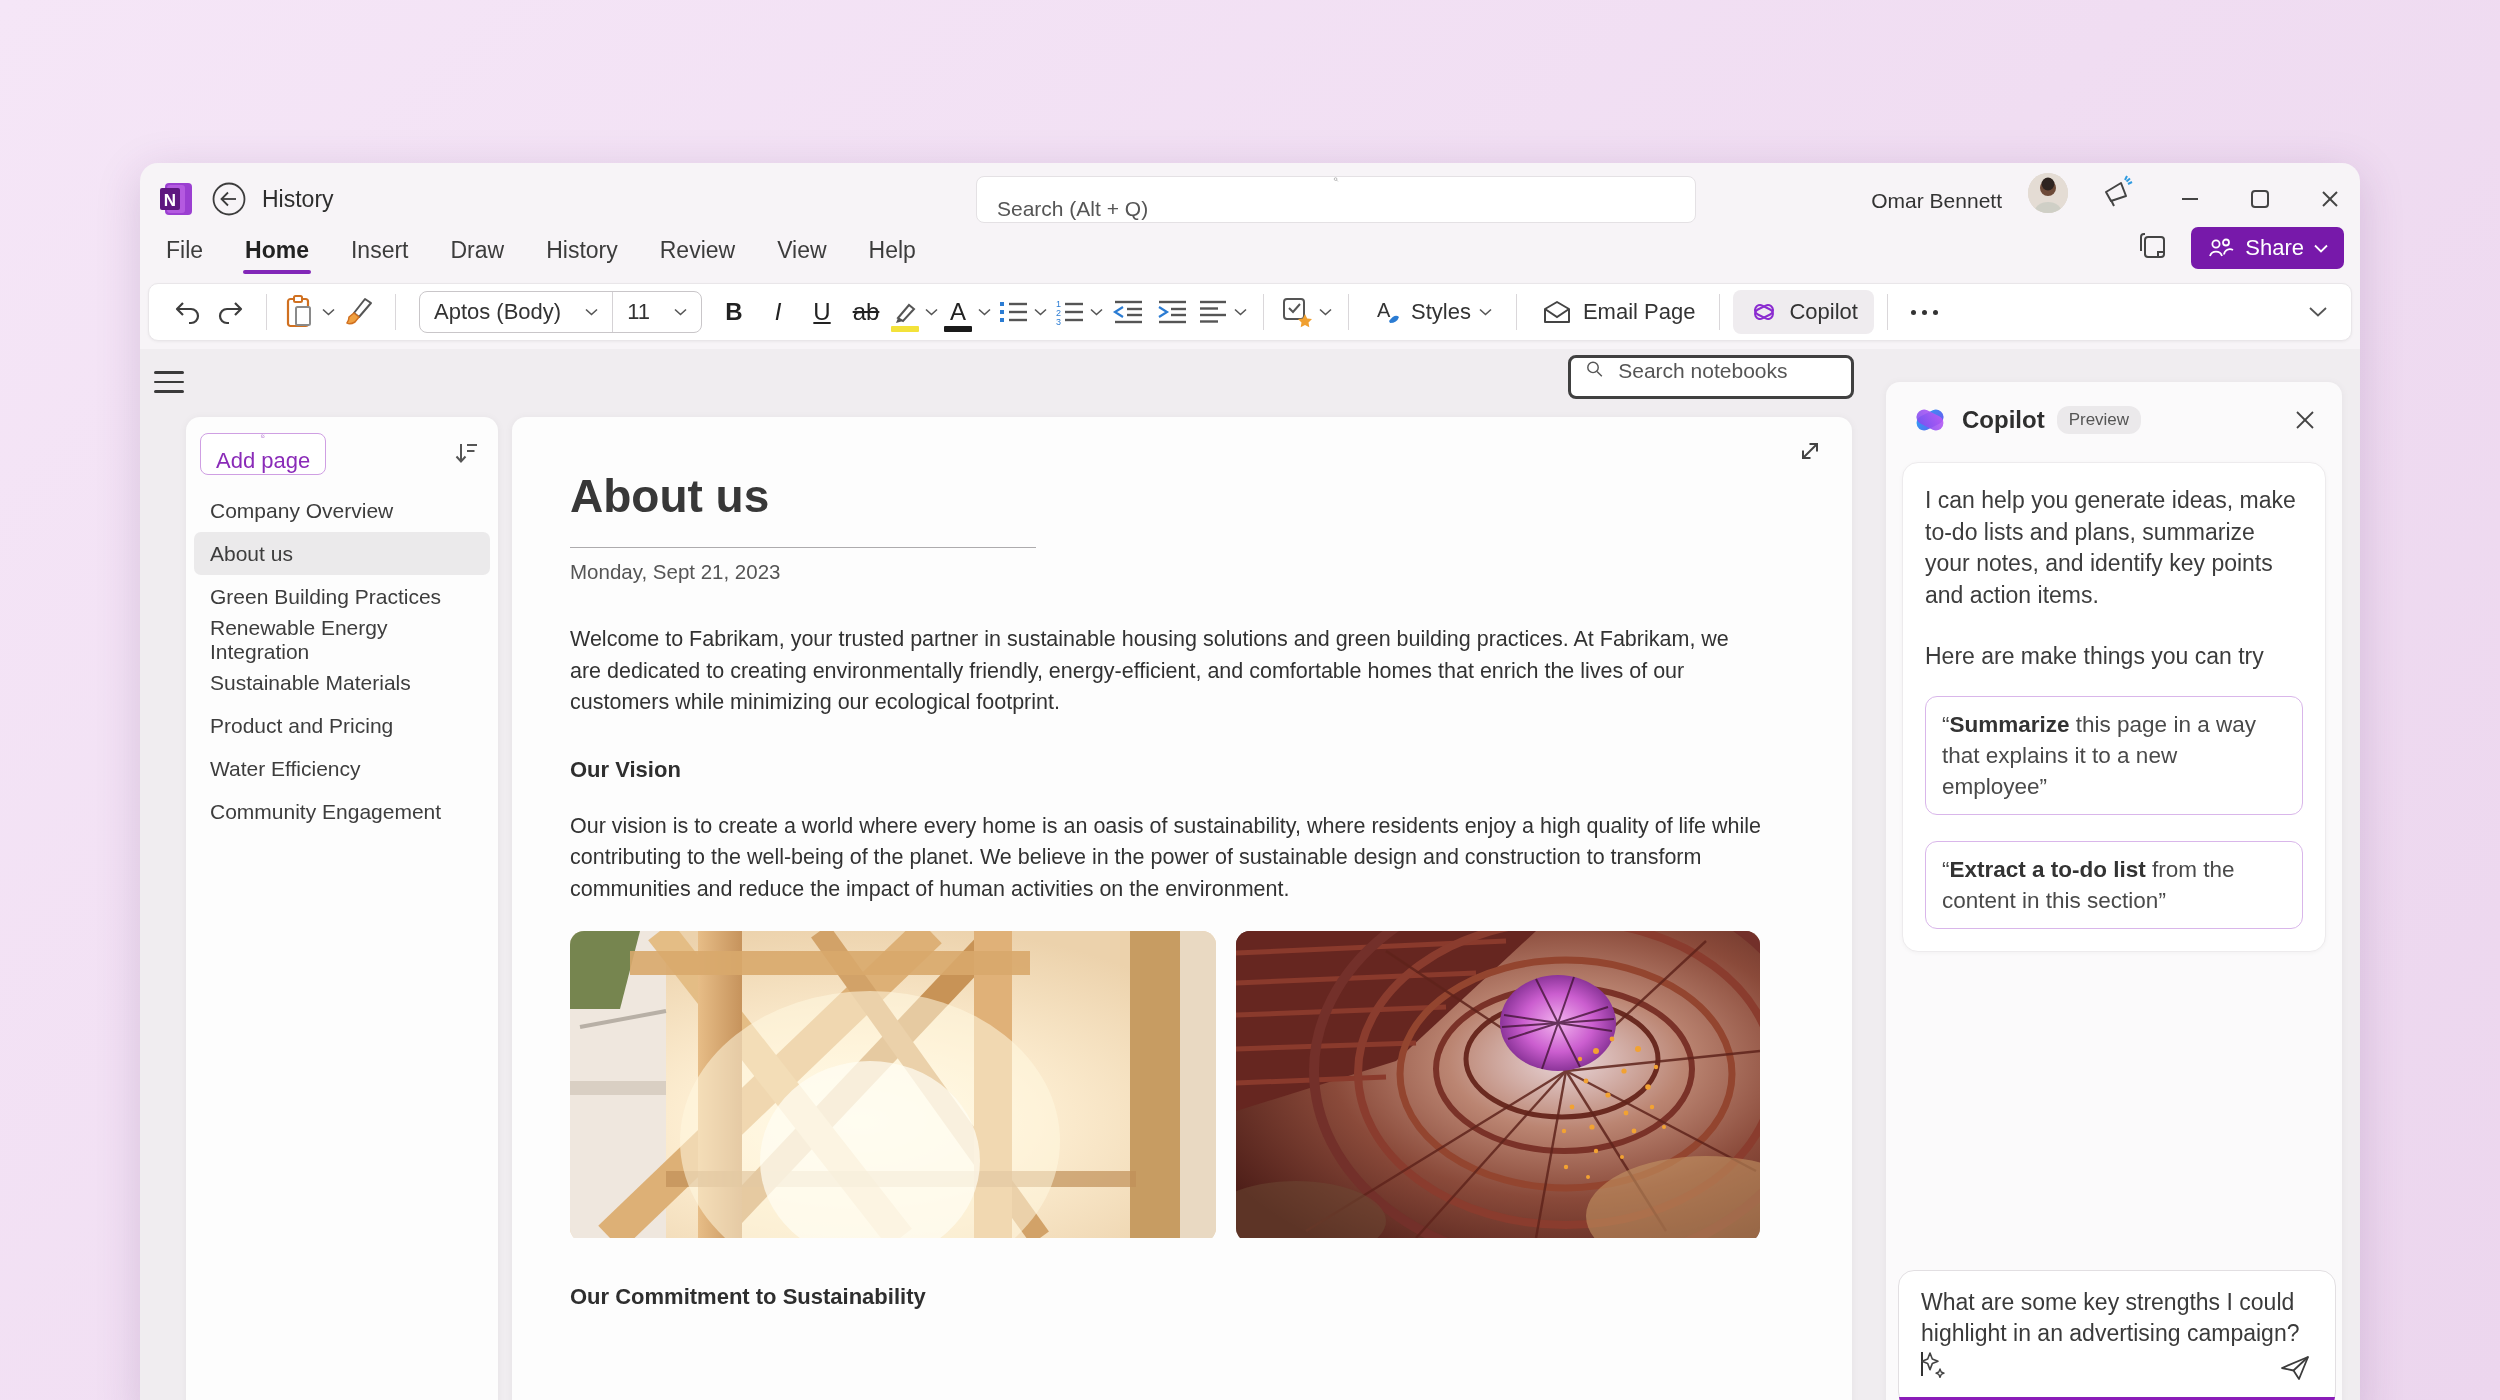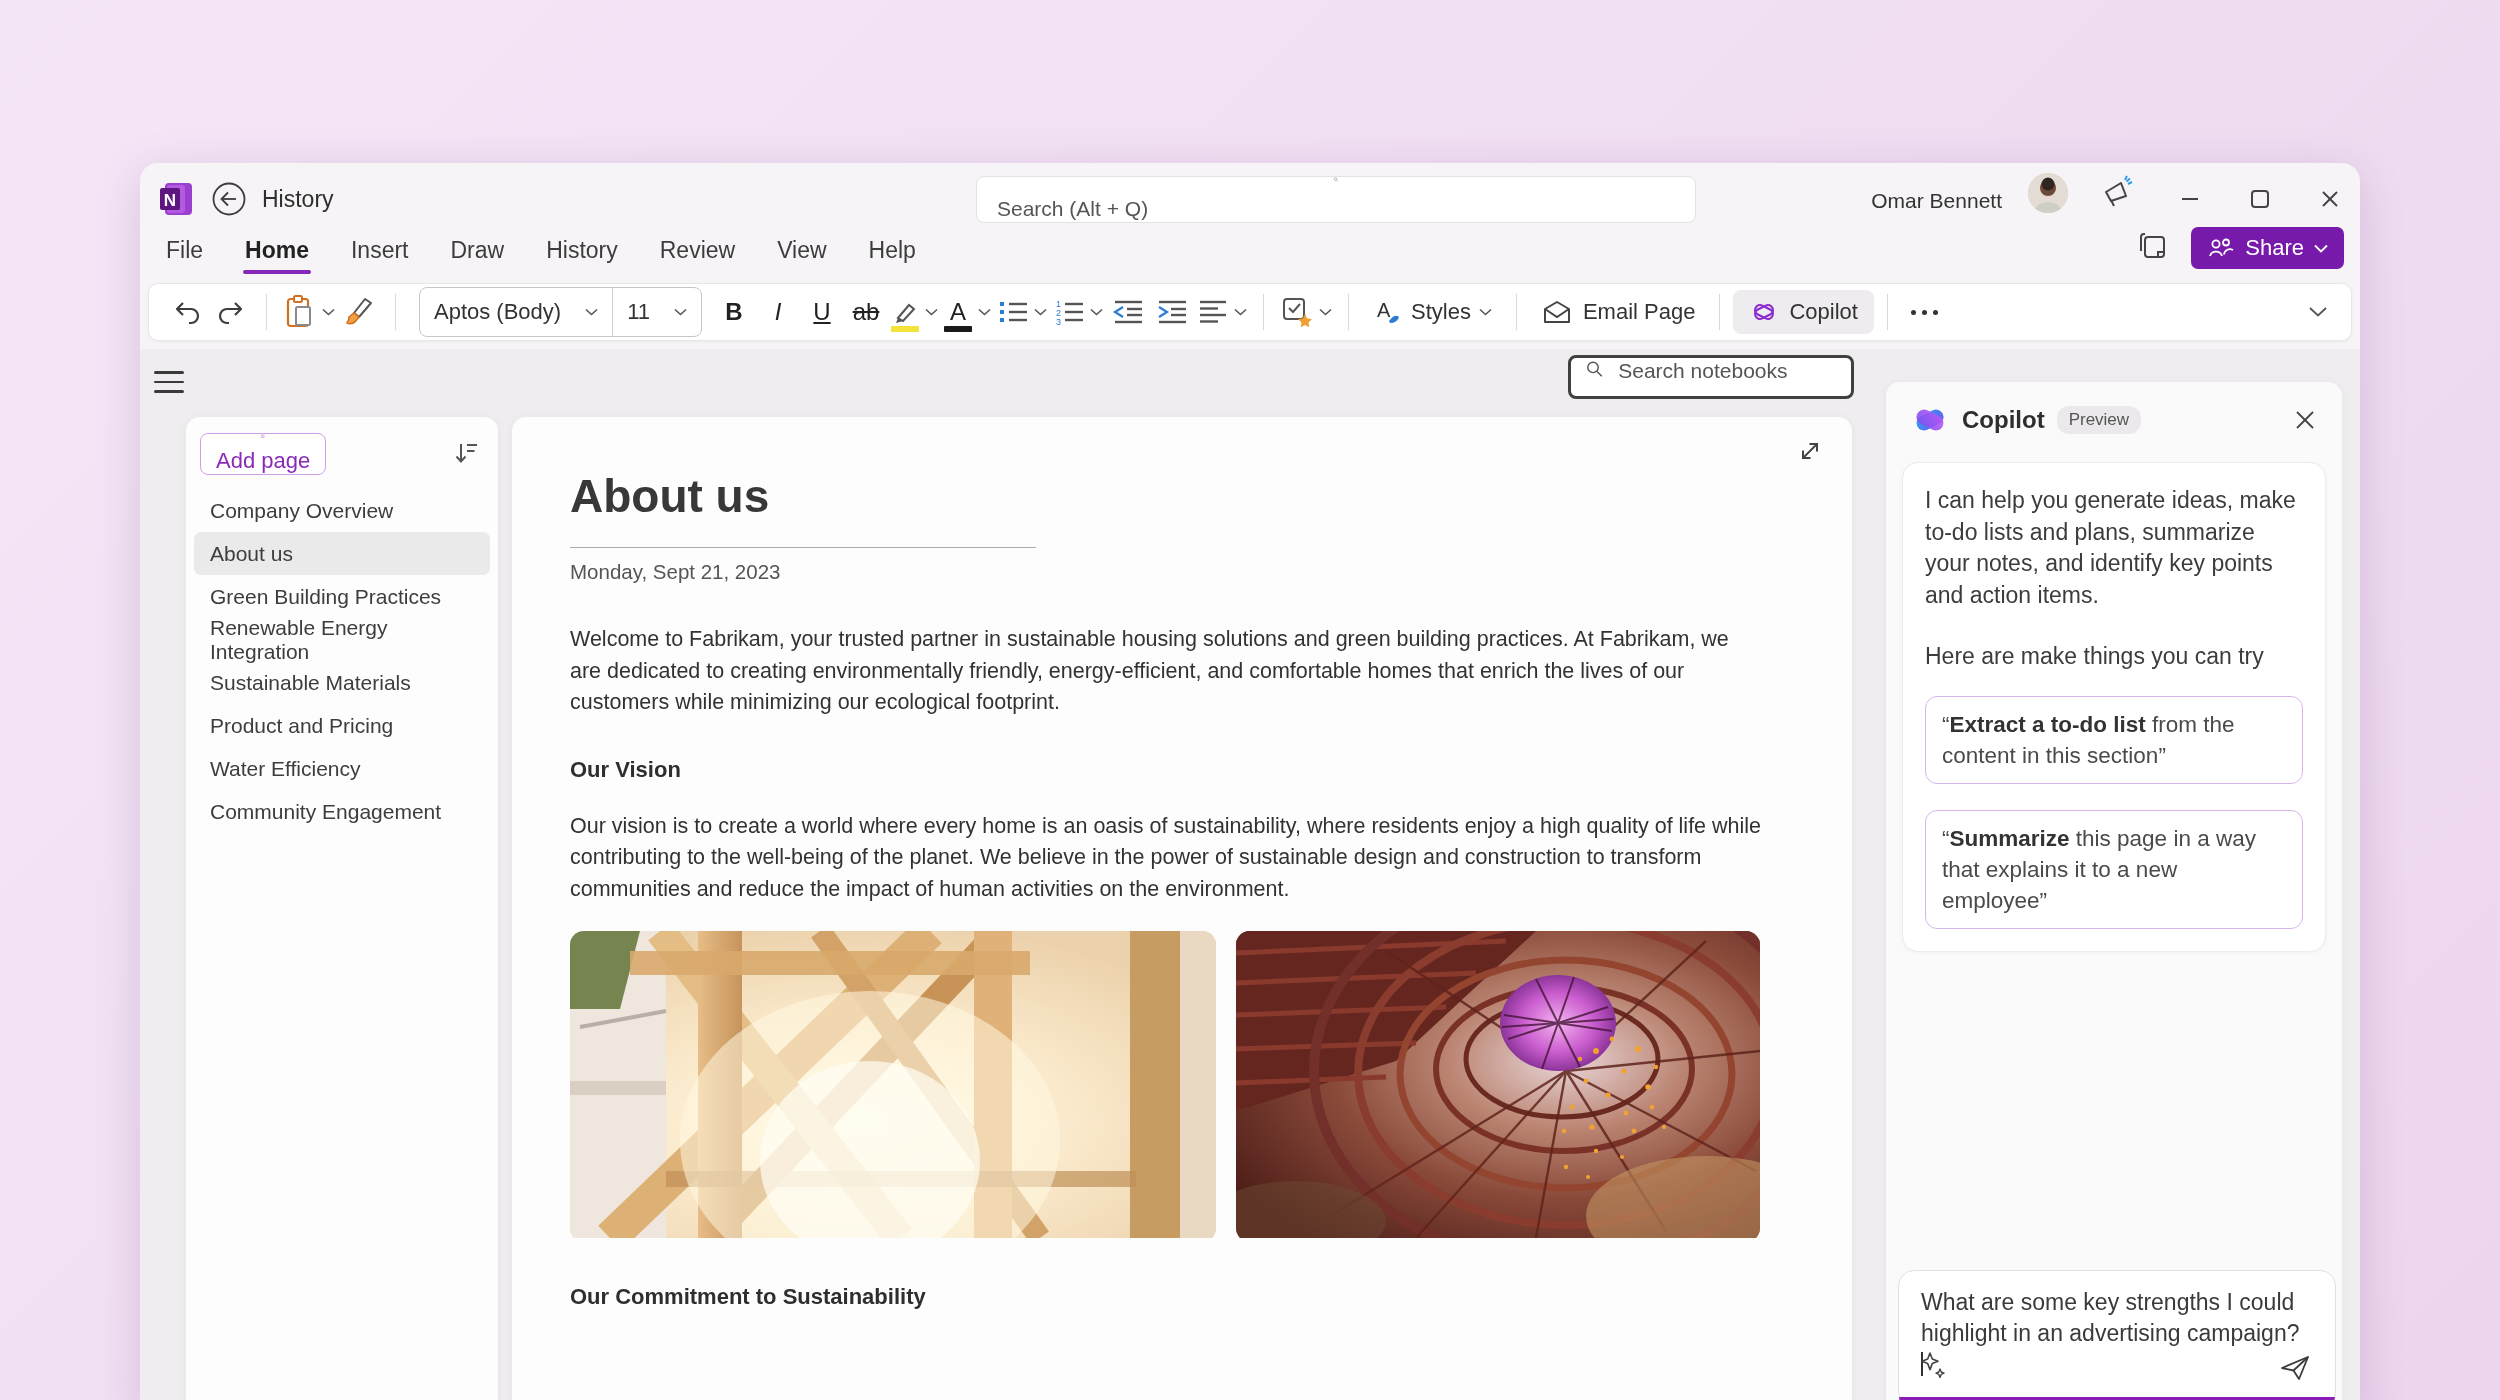--- a/index.html
+++ b/index.html
@@ -38,21 +38,21 @@
 
   
   .ribbonwrap { padding:8px 8px 0; }
   .ribbon { height:58px; background:#fff; border:1px solid #e9e6e9; border-radius:10px;
     box-shadow:0 1px 3px rgba(0,0,0,.05); display:flex; align-items:center; padding:0 16px; position:relative; }
   .rsep { width:1px; height:36px; background:#dad7da; margin:0 13px; flex:none; }
   .rbtn { min-width:38px; height:42px; display:flex; align-items:center; justify-content:center;
     border-radius:6px; margin:0 3px; flex:none; }
   .chev { flex:none; }
   .combo-group { display:flex; align-items:center; border:1px solid #c9c6c9; border-radius:8px;
-    height:50px; margin:0 10px; flex:none; background:#fff; }
+    height:42px; margin:0 10px; flex:none; background:#fff; }
   .combo { display:flex; align-items:center; gap:24px; padding:0 14px; height:100%; font-size:22px; color:#333; }
   .combo + .combo { border-left:1px solid #d5d2d5; }
   .fmt { font-size:24px; color:#222; width:34px; text-align:center; }
   .stack-ic { display:flex; flex-direction:column; align-items:center; justify-content:flex-end; height:40px; }
   .copilot-btn { background:#efecef; border-radius:8px; height:44px; display:flex; align-items:center;
     gap:10px; padding:0 16px; font-size:22px; color:#333; flex:none; }
   .more-dots { display:flex; gap:6px; padding:0 10px; }
   .more-dots i { width:5px; height:5px; border-radius:50%; background:#333; }
   .ribbon-collapse { position:absolute; right:24px; }
 
@@ -624,24 +624,24 @@
             <line x1="3" y1="3" x2="19" y2="19" stroke="#444" stroke-width="1.8"></line>
             <line x1="19" y1="3" x2="3" y2="19" stroke="#444" stroke-width="1.8"></line>
           </svg>
         </div>
       </div>
 
       <div class="cp-card">
         <div class="cp-intro">I can help you generate ideas, make to-do lists and plans, summarize your notes, and identify key points and action items.</div>
         <div class="cp-try">Here are make things you can try</div>
         <div class="cp-sug">
+          <span>“</span><b>Summarize</b><span> this page in a way that explains it to a new employee”</span>
+        </div>
+        <div class="cp-sug">
           <span>“</span><b>Extract a to-do list</b><span> from the content in this section”</span>
-        </div>
-        <div class="cp-sug">
-          <span>“</span><b>Summarize</b><span> this page in a way that explains it to a new employee”</span>
         </div>
       </div>
 
       <div class="cp-input">
         <div class="cp-input-text"><span>What are some key strengths I could highlight in an advertising campaign?</span><span class="cursor"></span></div>
         <div class="cp-sparkle">
           <svg width="30" height="30" viewBox="0 0 30 30">
             <path d="M11 2 L13.3 8 L19 10.3 L13.3 12.6 L11 18.6 L8.7 12.6 L3 10.3 L8.7 8 Z" fill="none" stroke="#444" stroke-width="1.6" stroke-linejoin="round"></path>
             <path d="M21 18 L22.2 21 L25 22.2 L22.2 23.4 L21 26.4 L19.8 23.4 L17 22.2 L19.8 21 Z" fill="none" stroke="#444" stroke-width="1.4" stroke-linejoin="round"></path>
           </svg>

